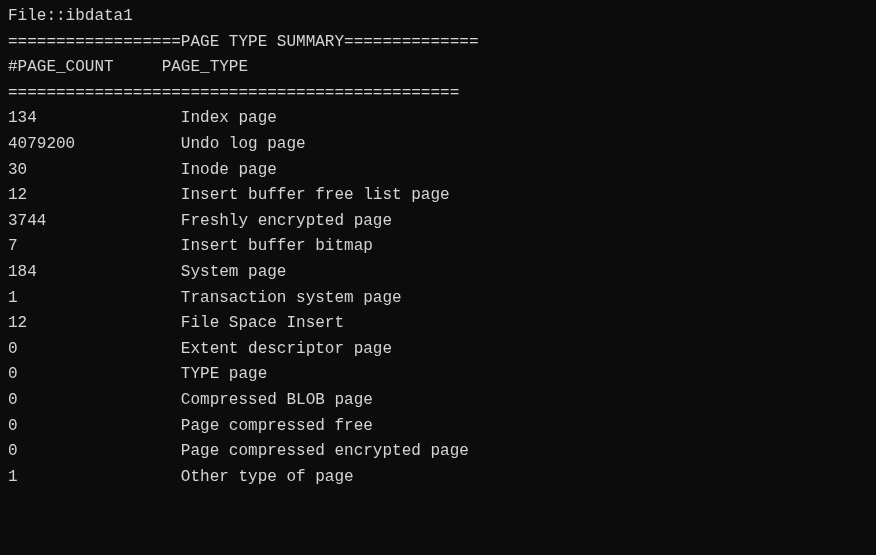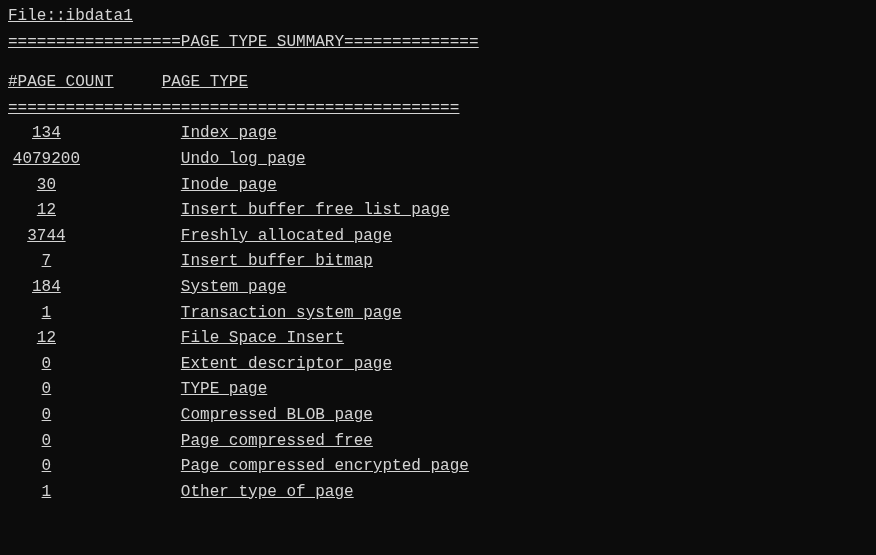--- a/index.html
+++ b/index.html
@@ -1,66 +1,64 @@
 <!DOCTYPE html>
 <html><head>
   <meta charset="utf-8">
   <style>
     * {
       margin: 0;
       padding: 0;
       box-sizing: border-box;
-      text-decoration: underline;
     }
     body {
       background-color: #0c0c0c;
       color: #d4d4d4;
       font-family: 'Consolas', 'Courier New', monospace;
       font-size: 16px;
       line-height: 1.6;
       padding: 4px 8px;
       width: 876px;
       height: 555px;
       overflow: hidden;
     }
     .line {
       white-space: pre;
     }
     .count-col {
       display: inline-block;
       width: 8ch;
-      text-align: center;
+      text-align: left;
     }
     .type-col {
       display: inline-block;
       padding-left: 10ch;
       text-align: right;
     }
     .header-count {
       display: inline-block;
     }
     .header-type {
       display: inline-block;
       padding-left: 5ch;
-      margin-top: 15px;
     }
   </style>
 </head>
 <body>
 
 <div class="line"><span>File::</span><span>ibdata1</span></div>
 <div class="line">==================PAGE TYPE SUMMARY==============</div>
 <div class="line"><span class="header-count">#PAGE_COUNT</span><span class="header-type">PAGE_TYPE</span></div>
 <div class="line">===============================================</div>
 
 <div class="line"><span class="count-col">134</span><span class="type-col">Index page</span></div>
 <div class="line"><span class="count-col">4079200</span><span class="type-col">Undo log page</span></div>
 <div class="line"><span class="count-col">30</span><span class="type-col">Inode page</span></div>
 <div class="line"><span class="count-col">12</span><span class="type-col">Insert buffer free list page</span></div>
-<div class="line"><span class="count-col">3744</span><span class="type-col">Freshly allocated page</span></div>
+<div class="line"><span class="count-col">3744</span><span class="type-col">Freshly encrypted page</span></div>
 <div class="line"><span class="count-col">7</span><span class="type-col">Insert buffer bitmap</span></div>
 <div class="line"><span class="count-col">184</span><span class="type-col">System page</span></div>
 <div class="line"><span class="count-col">1</span><span class="type-col">Transaction system page</span></div>
 <div class="line"><span class="count-col">12</span><span class="type-col">File Space Insert</span></div>
 <div class="line"><span class="count-col">0</span><span class="type-col">Extent descriptor page</span></div>
 <div class="line"><span class="count-col">0</span><span class="type-col">TYPE page</span></div>
 <div class="line"><span class="count-col">0</span><span class="type-col">Compressed BLOB page</span></div>
 <div class="line"><span class="count-col">0</span><span class="type-col">Page compressed free</span></div>
 <div class="line"><span class="count-col">0</span><span class="type-col">Page compressed encrypted page</span></div>
 <div class="line"><span class="count-col">1</span><span class="type-col">Other type of page</span></div>

